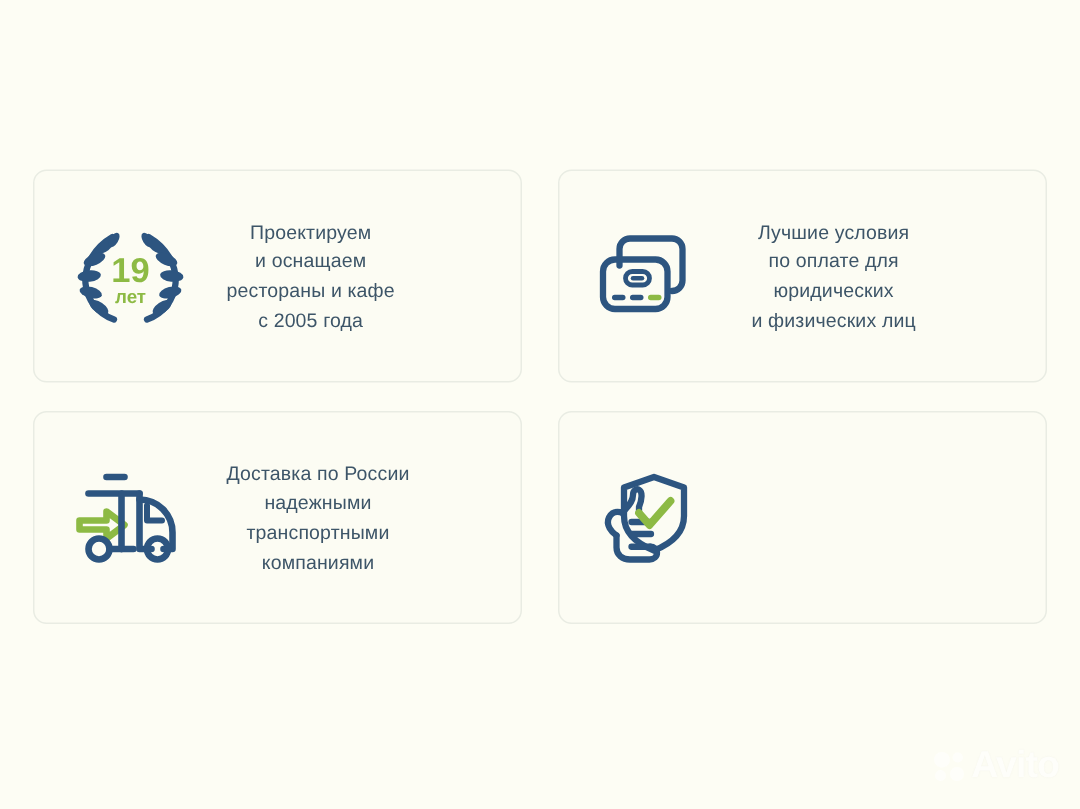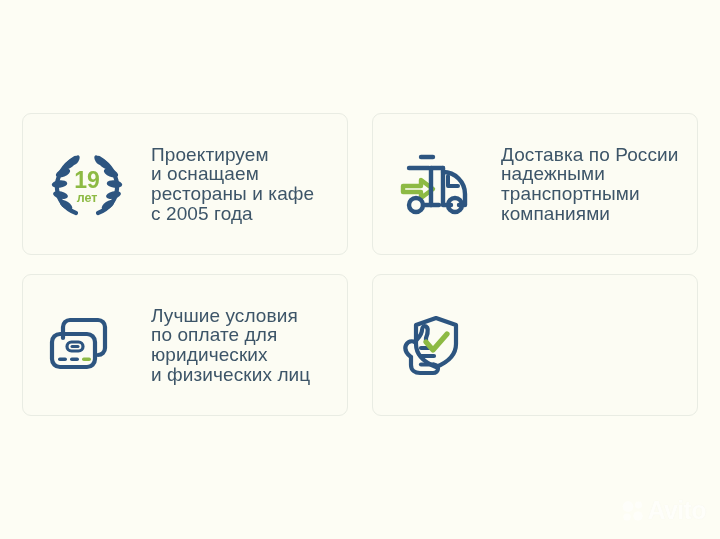--- a/index.html
+++ b/index.html
@@ -48,25 +48,26 @@
     width: 96px;
     min-width: 96px;
     height: 86px;
     display: flex;
     align-items: center;
     justify-content: flex-start;
   }
 
   .card-text {
     color: #3d5568;
-    font-size: 19px;
+    font-size: 13px;
     line-height: 19.6px;
     letter-spacing: 0.1px;
     white-space: pre-line;
     padding-left: 10px;
+    text-align: center;
   }
 
   
   #watermark {
     position: absolute;
     right: 14px;
     bottom: 14px;
     display: flex;
     align-items: center;
     opacity: 0.62;
@@ -121,20 +122,42 @@
         </svg>
       </div>
       <div class="card-text">Проектируем
 и оснащаем
 рестораны и кафе
 с 2005 года</div>
     </div>
 
     <div class="card">
       <div class="icon-wrap">
+        <svg width="72" height="66" viewBox="0 0 72 66" aria-hidden="true">
+
+          <path d="M18 26 L18 15 A7 7 0 0 1 25 8 L53 8 A7 7 0 0 1 60 15 L60 36 A7 7 0 0 1 53 43" fill="none" stroke="#2d5580" stroke-width="4.2" stroke-linecap="round" stroke-linejoin="round"></path>
+
+          <rect x="7" y="22" width="43" height="33" rx="8" ry="8" fill="none" stroke="#2d5580" stroke-width="4.2"></rect>
+
+          <rect x="22" y="30" width="16" height="9" rx="4.5" ry="4.5" fill="none" stroke="#2d5580" stroke-width="3.2"></rect>
+          <path d="M27 34.5 L33 34.5" stroke="#2d5580" stroke-width="3" stroke-linecap="round"></path>
+
+          <rect x="13" y="45.5" width="9" height="3.6" rx="1.8" fill="#2d5580"></rect>
+          <rect x="25" y="45.5" width="9" height="3.6" rx="1.8" fill="#2d5580"></rect>
+          <rect x="37" y="45.5" width="9" height="3.6" rx="1.8" fill="#8dba44"></rect>
+        </svg>
+      </div>
+      <div class="card-text">Лучшие условия
+по оплате для
+юридических
+и физических лиц</div>
+    </div>
+
+    <div class="card">
+      <div class="icon-wrap">
         <svg width="84" height="72" viewBox="0 0 84 72" aria-hidden="true">
           <g stroke-linecap="round" stroke-linejoin="round" fill="none">
 
             <path d="M26 9 L38 9" stroke="#2d5580" stroke-width="4.4"></path>
             <path d="M14 20 L34 20" stroke="#2d5580" stroke-width="4.4"></path>
 
             <path d="M8 38 L26 38 L26 32 L38 41 L26 50 L26 44 L8 44 Z" fill="none" stroke="#8dba44" stroke-width="4.4"></path>
 
             <path d="M36 20 L36 57" stroke="#2d5580" stroke-width="4.4"></path>
             <path d="M36 20 L48 20" stroke="#2d5580" stroke-width="4.4"></path>
@@ -149,42 +172,20 @@
             <circle cx="60" cy="57" r="7" stroke="#2d5580" stroke-width="4.4" fill="none"></circle>
 
             <path d="M28 57 L36 57" stroke="#2d5580" stroke-width="4.4"></path>
           </g>
         </svg>
       </div>
       <div class="card-text">Доставка по России
 надежными
 транспортными
 компаниями</div>
-    </div>
-
-    <div class="card">
-      <div class="icon-wrap">
-        <svg width="72" height="66" viewBox="0 0 72 66" aria-hidden="true">
-
-          <path d="M18 26 L18 15 A7 7 0 0 1 25 8 L53 8 A7 7 0 0 1 60 15 L60 36 A7 7 0 0 1 53 43" fill="none" stroke="#2d5580" stroke-width="4.2" stroke-linecap="round" stroke-linejoin="round"></path>
-
-          <rect x="7" y="22" width="43" height="33" rx="8" ry="8" fill="none" stroke="#2d5580" stroke-width="4.2"></rect>
-
-          <rect x="22" y="30" width="16" height="9" rx="4.5" ry="4.5" fill="none" stroke="#2d5580" stroke-width="3.2"></rect>
-          <path d="M27 34.5 L33 34.5" stroke="#2d5580" stroke-width="3" stroke-linecap="round"></path>
-
-          <rect x="13" y="45.5" width="9" height="3.6" rx="1.8" fill="#2d5580"></rect>
-          <rect x="25" y="45.5" width="9" height="3.6" rx="1.8" fill="#2d5580"></rect>
-          <rect x="37" y="45.5" width="9" height="3.6" rx="1.8" fill="#8dba44"></rect>
-        </svg>
-      </div>
-      <div class="card-text">Лучшие условия
-по оплате для
-юридических
-и физических лиц</div>
     </div>
 
     <div class="card">
       <div class="icon-wrap">
         <svg width="78" height="74" viewBox="0 0 78 74" aria-hidden="true">
           <g fill="none" stroke="#2d5580" stroke-width="4.2" stroke-linecap="round" stroke-linejoin="round">
 
             <path d="M41 10 L61 17 L61 36 C61 48, 51 55, 41 59
                      C31 55, 21 48, 21 36 L21 17 Z"></path>
 

